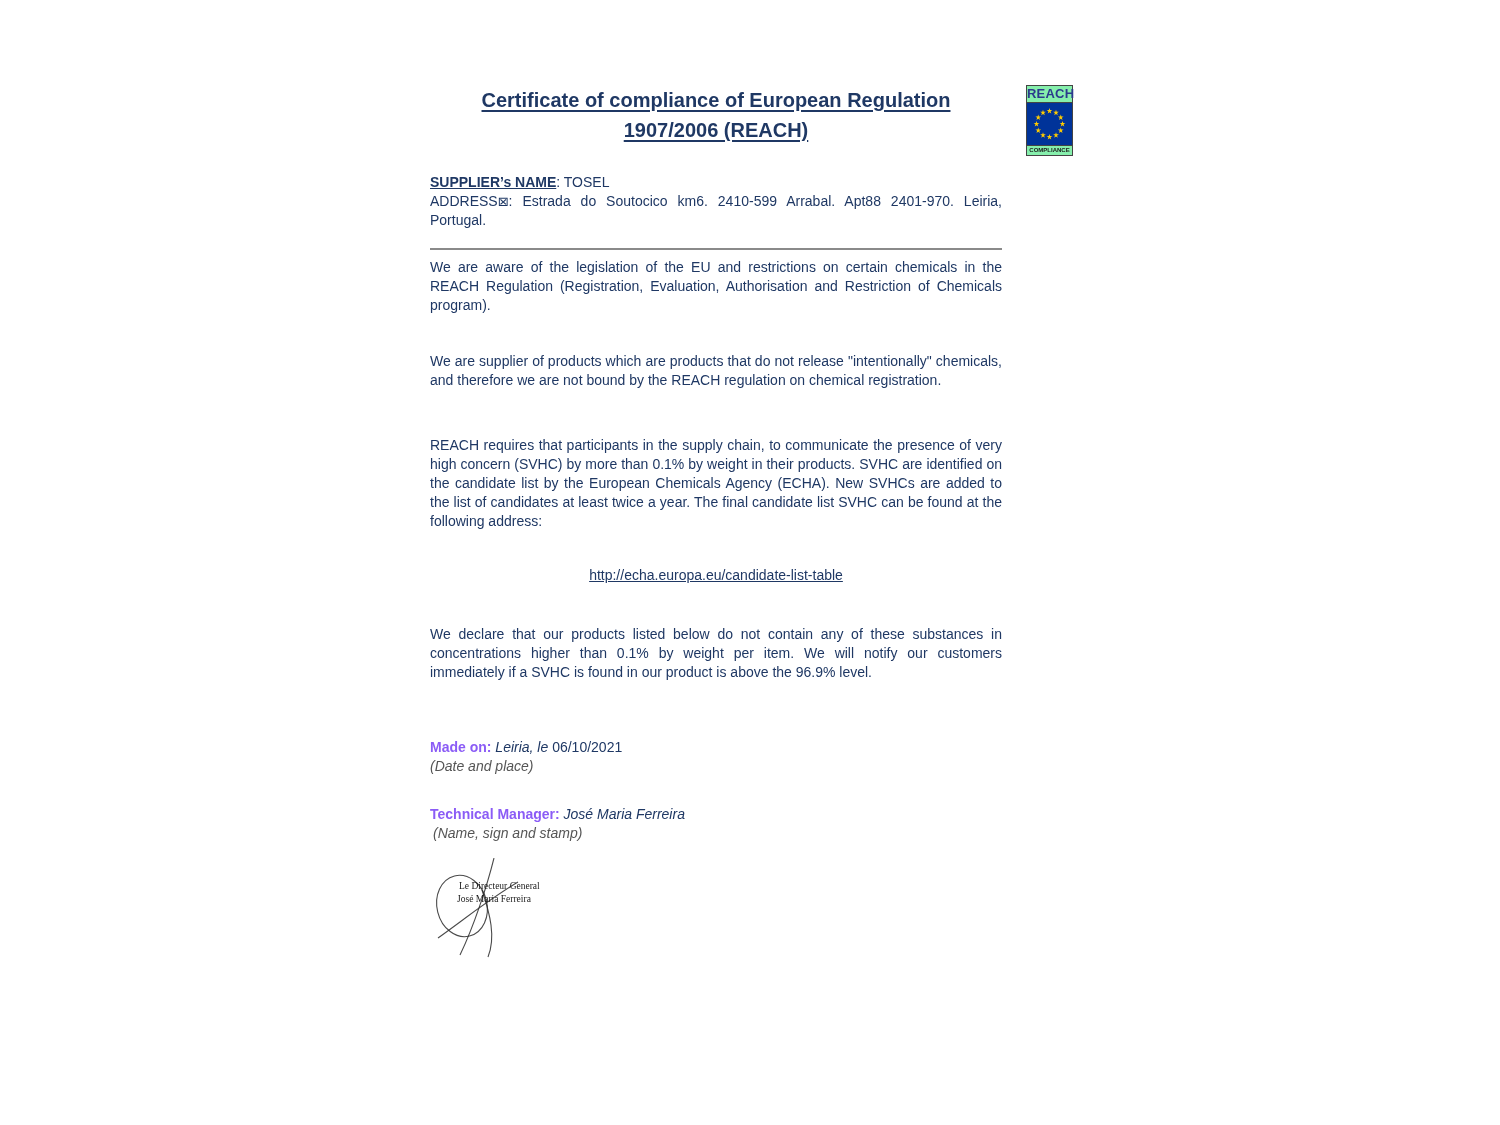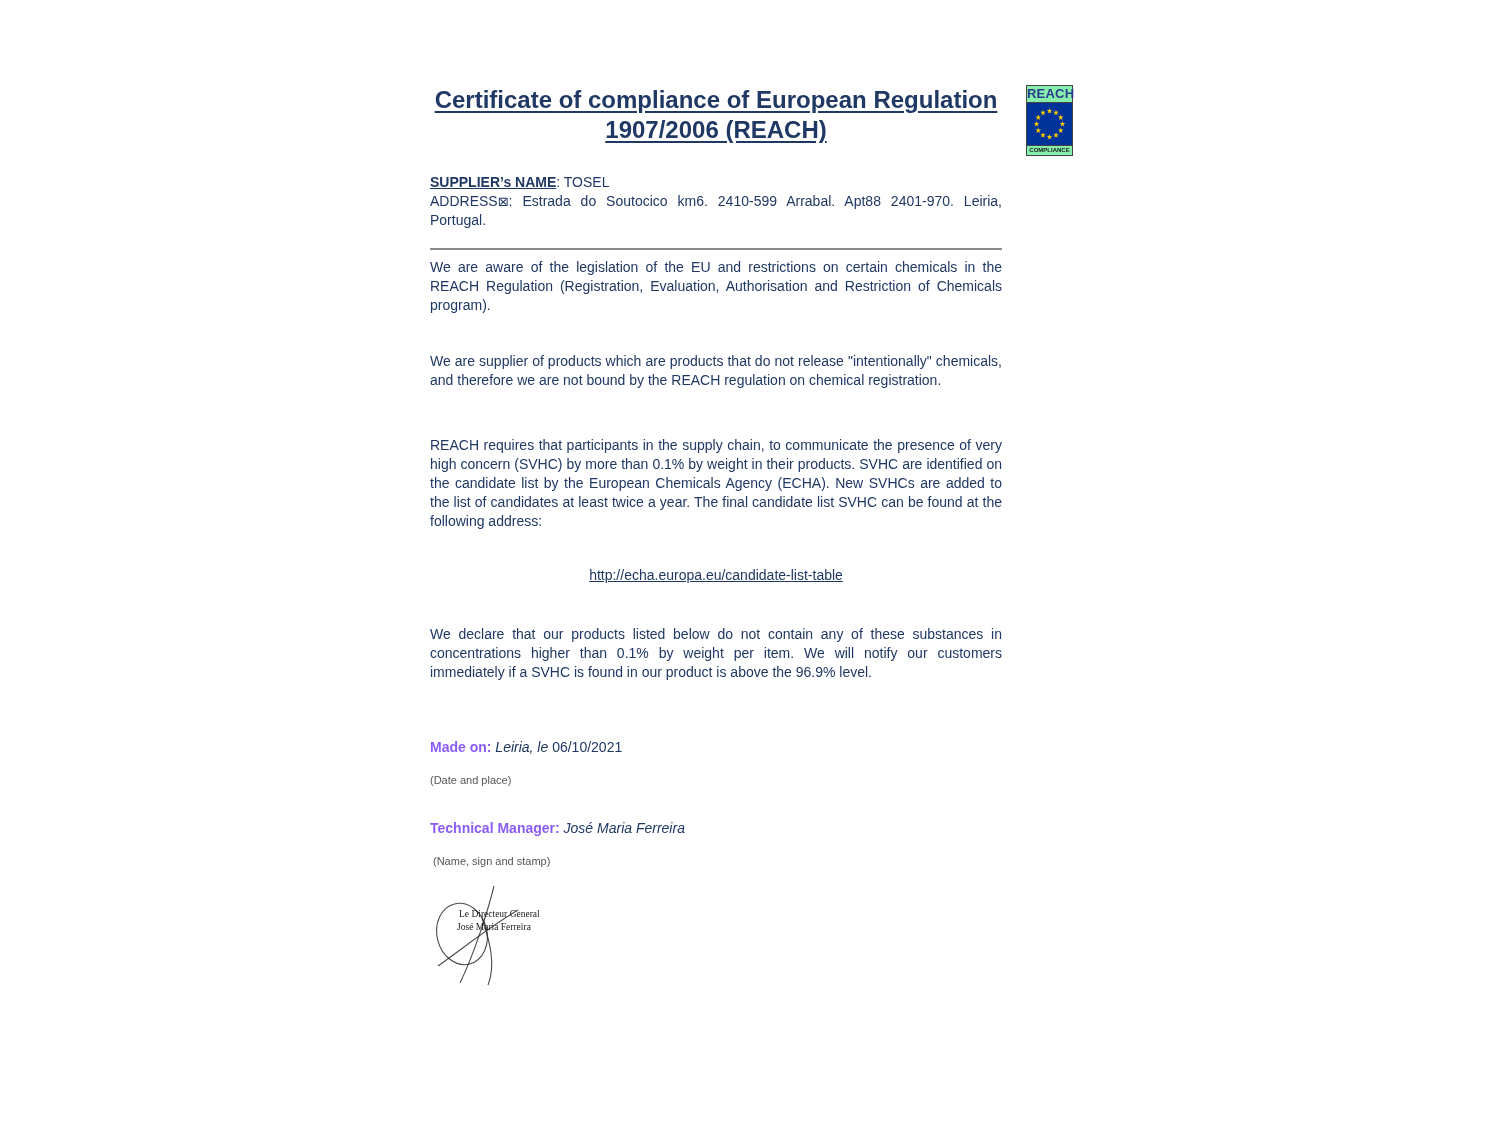--- a/index.html
+++ b/index.html
@@ -11,21 +11,21 @@
     overflow:hidden;
     font-family:"Liberation Sans","DejaVu Sans",sans-serif;
   }
   .content {
     position:absolute; left:430px; top:85px; width:572px;
     color:#1f3864;
     font-size:14px; line-height:19px;
   }
   .title {
     text-align:center;
-    font-size:24px; line-height:30px;
+    font-size:20px; line-height:30px;
     font-weight:bold;
     color:#1f3864;
   }
   .title span { text-decoration:underline; text-underline-offset:3px; }
   .supplier { margin-top:28px; }
   .supplier p { margin:0; }
   .bold { font-weight:bold; }
   .ul { text-decoration:underline; }
   .just { text-align:justify; }
   .icon-glyph { font-family:"DejaVu Sans",sans-serif; font-size:13px; }
@@ -37,22 +37,22 @@
   .p2 { margin-top:37px; }
   .p3 { margin-top:46px; }
   .linkline { margin-top:35px; text-align:center; }
   .linkline a { color:#1f3864; text-decoration:underline; cursor:pointer; }
   .p4 { margin-top:40px; }
   .articles { margin-top:34px; }
   .madeon { margin-top:56px; }
   .label-strong { font-weight:bold; color:#8b5cf6; }
   .it { font-style:italic; }
   .note {
-    font-size:11px; line-height:14px; 
-    color:#555555; margin-top:16px;
+    font-size:14px; line-height:14px; font-style:italic;
+    color:#555555; margin-top:2px;
   }
   .manager { margin-top:32px; }
   .note2 { margin-left:3px; }
   .signature { margin-top:18px; margin-left:2px; }
   .signature svg { display:block; }
   .stamp-text {
     font-family:"Liberation Serif","DejaVu Serif",serif;
     font-size:9.5px; fill:#1a1a1a;
   }
   .sig-stroke { fill:none; stroke:#2a2a2a; stroke-width:1.1; opacity:.85; }

